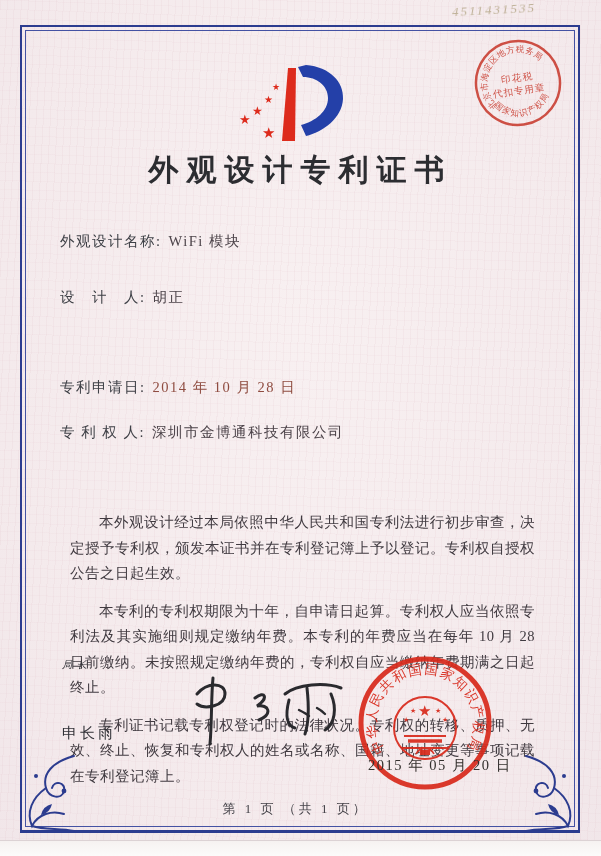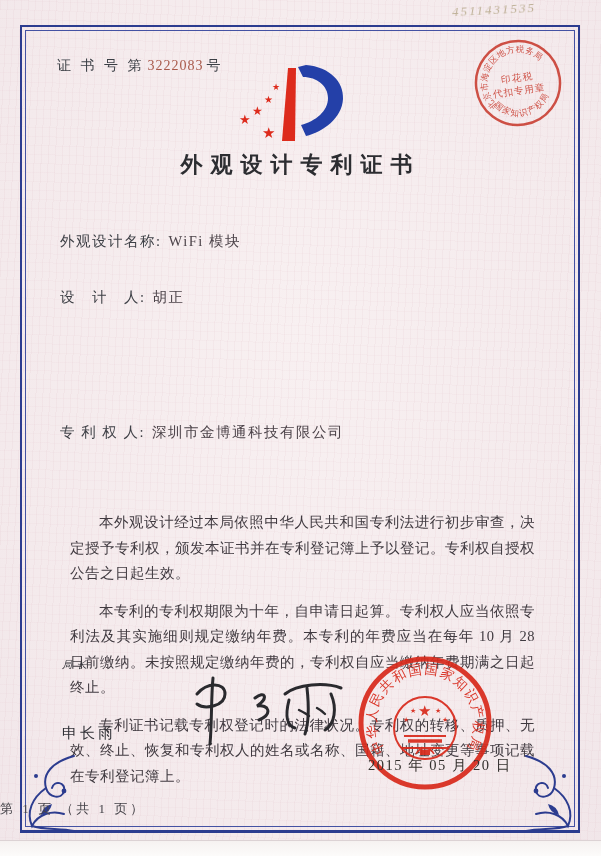--- a/index.html
+++ b/index.html
@@ -19,21 +19,21 @@
   }
   .frame-inner{position:absolute;inset:3px;border:1px solid #4452a3;}
   .scan-edge{position:absolute;left:0;right:0;bottom:0;height:15px;
     background:linear-gradient(#f6f2f1,#fcfbfa);border-top:1px solid #dcd2d4;}
 
   .cert-no{position:absolute;left:57px;top:57px;font-size:14px;letter-spacing:3px;color:#3b3f45;white-space:nowrap;}
   .cert-no .num{color:var(--cert_number_red,#a8594a);letter-spacing:1px;margin:0 3px;}
 
   .logo{position:absolute;left:238px;top:58px;}
   .title{position:absolute;left:0;right:0;top:150px;text-align:center;
-    font-size:22px;font-weight:600;letter-spacing:8px;color:#2c2d31;}
+    font-size:30px;font-weight:600;letter-spacing:8px;color:#2c2d31;}
 
   .field{position:absolute;left:60px;font-size:14.5px;letter-spacing:1.5px;white-space:nowrap;color:#3e4046;}
   .field .val{margin-left:7px;color:#4c4349;}
   .field .val.red{color:#8f4c40;}
   .f0{top:232px}.f1{top:288px}.f2{top:333px}.f3{top:378px}.f4{top:423px}.f5{top:471px}
 
   .body-text{position:absolute;left:58px;top:498px;width:489px;}
   .body-text p{margin:12px;font-size:14.5px;line-height:25.5px;letter-spacing:.5px;
     text-align:justify;text-indent:2em;color:#403a40;}
 
@@ -43,61 +43,61 @@
 
   .seal{position:absolute;left:350px;top:648px;opacity:.92;}
   .seal-date{position:absolute;left:368px;top:756px;font-size:14.5px;letter-spacing:1.5px;
     color:#33302d;z-index:5;white-space:nowrap;}
 
   .tax-stamp{position:absolute;left:468px;top:33px;transform:rotate(-8deg);opacity:.85;}
 
   .handnote{position:absolute;left:452px;top:2px;font-size:13px;font-style:italic;
     color:rgba(148,132,84,.55);letter-spacing:2px;transform:rotate(-3deg);filter:blur(.6px);}
 
-  .footer{position:absolute;left:0;right:10px;top:800px;text-align:left;
+  .footer{position:absolute;left:0;right:10px;top:800px;text-align:center;
     font-size:13px;letter-spacing:3px;color:#46444a;}
 
   .orn{position:absolute;top:754px;}
   .orn.left{left:12px;}
   .orn.right{left:524px;transform:scaleX(-1);}
 
   svg text{font-family:"Liberation Serif","DejaVu Serif",serif;}
 </style>
 </head>
 <body>
 
 <div class="paper">
 
   <div class="handnote">4511431535</div>
 
   <div class="frame-outer">
     <div class="frame-inner"></div>
   </div>
 
-  <div class="cert-no">
-    <span>证 书 号 第</span><span class="num">3222083</span><span>号</span>
-  </div>
 
   <svg class="logo" width="110" height="88" viewBox="0 0 110 88">
     <polygon points="50,10 58,10 57,83 44,83" fill="var(--logo_red,#dd2b1c)"></polygon>
     <path d="M60,9 L68,7 C92,9 106,24 105,41 C104,60 85,74 68,78 L63,67 C78,63 90,53 90,40 C90,28 79,19 65,19 Z" fill="var(--logo_blue,#2440a8)"></path>
     <text x="34" y="32" font-size="9" fill="var(--logo_red,#dd2b1c)">★</text>
     <text x="26" y="45" font-size="10" fill="var(--logo_red,#dd2b1c)">★</text>
     <text x="14" y="57" font-size="12" fill="var(--logo_red,#dd2b1c)">★</text>
     <text x="1" y="66" font-size="13" fill="var(--logo_red,#dd2b1c)">★</text>
     <text x="24" y="80" font-size="15" fill="var(--logo_red,#dd2b1c)">★</text>
   </svg>
 
   <div class="title">外观设计专利证书</div>
 
   <div class="field f1">
     <span>设　计　人:</span><span class="val">胡正</span>
   </div>
   <div class="field f0">
     <span>外观设计名称:</span><span class="val">WiFi 模块</span>
+  </div>
+  <div class="field f3">
+    <span>专利申请日:</span><span class="val red">2014 年 10 月 28 日</span>
   </div>
   <div class="field f4">
     <span>专 利 权 人:</span><span class="val">深圳市金博通科技有限公司</span>
   </div>
 
   <div class="body-text">
     <p>本外观设计经过本局依照中华人民共和国专利法进行初步审查，决定授予专利权，颁发本证书并在专利登记簿上予以登记。专利权自授权公告之日起生效。</p>
     <p>本专利的专利权期限为十年，自申请日起算。专利权人应当依照专利法及其实施细则规定缴纳年费。本专利的年费应当在每年 10 月 28 日前缴纳。未按照规定缴纳年费的，专利权自应当缴纳年费期满之日起终止。</p>
     <p>专利证书记载专利权登记时的法律状况。专利权的转移、质押、无效、终止、恢复和专利权人的姓名或名称、国籍、地址变更等事项记载在专利登记簿上。</p>
   </div>

